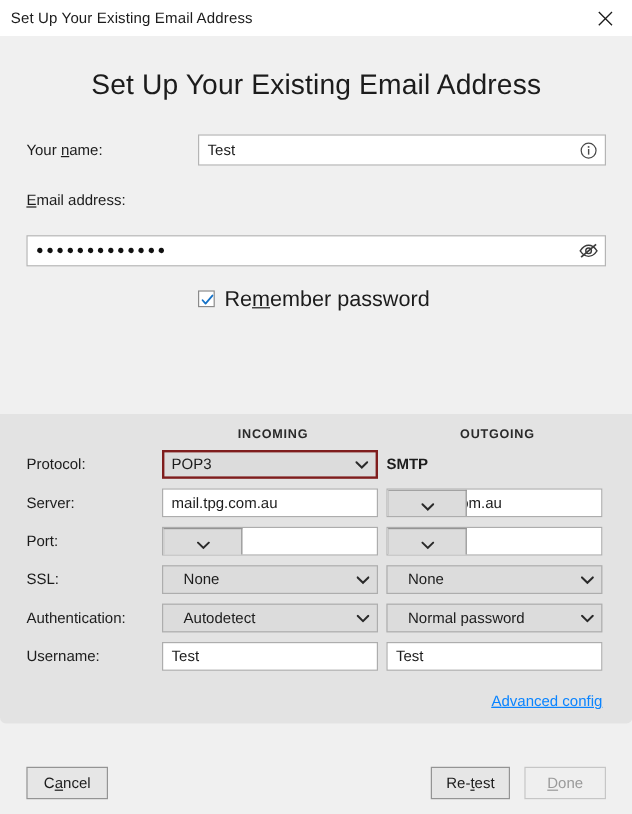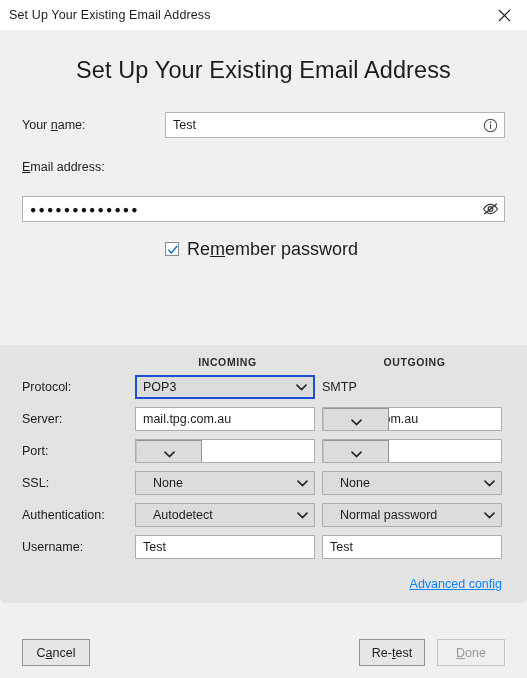--- a/index.html
+++ b/index.html
@@ -171,21 +171,21 @@
     font-size: 12.5px;
     color: #1c1c1c;
     padding: 0 22px 0 17px;
     line-height: 22px;
     position: relative;
     cursor: default;
     white-space: nowrap;
     overflow: hidden;
   }
   .sel.focused {
-    border: 2px solid #1d4ed8;
+    border: 2px solid #7f1d1d;
     background: #dcdcdc;
     line-height: 20px;
     padding: 0 22px 0 6px;
   }
   .arrow {
     position: absolute;
     right: 6px; top: 50%;
     transform: translateY(-50%);
     pointer-events: none;
   }
@@ -227,20 +227,21 @@
     padding: 0 7px;
     line-height: 22px;
     outline: none;
     white-space: nowrap;
     overflow: hidden;
   }
   .static-text {
     font-size: 12.5px;
     color: #1c1c1c;
     line-height: 24px;
+    font-weight: bold;
   }
 
   .adv-link {
     position: absolute;
     right: 25px; bottom: 12px;
     font-size: 12.5px;
     color: #0a84ff;
     text-decoration: underline;
     cursor: default;
     white-space: nowrap;

